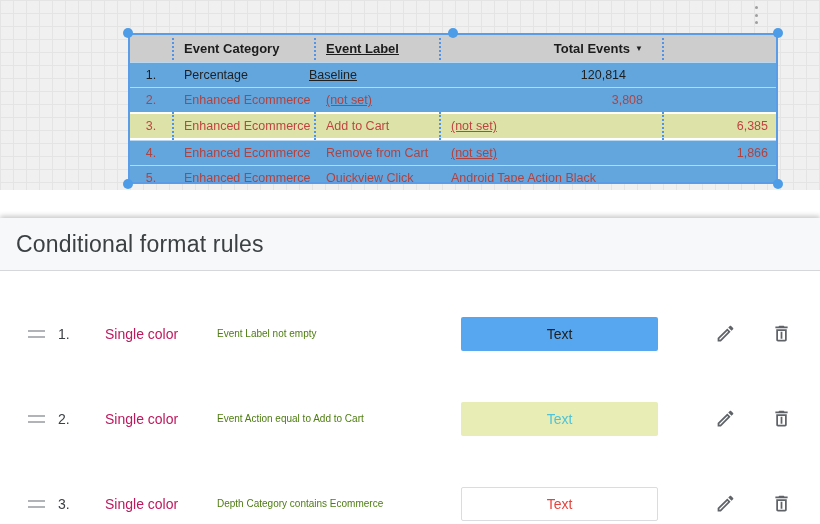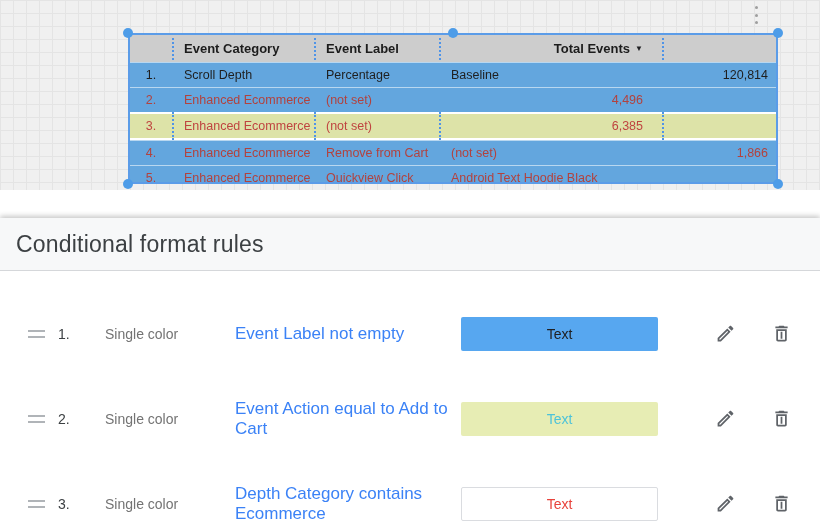--- a/index.html
+++ b/index.html
@@ -25,21 +25,21 @@
   .h-tr { left:773px; top:28px; }  .h-bl { left:123px; top:179px; }
   .h-br { left:773px; top:179px; }
 
   .trow { display:flex; width:732px; height:25px; position:relative;
     font-size:12.5px; align-items:stretch; border-top:1px solid rgba(255,255,255,.55); }
   .thead { height:27px; background:#cdcdcd; font-weight:bold; color:#1c1c1c;
     font-size:13px; border-top:none; }
   .c-num { width:42px; display:flex; align-items:center; justify-content:center; }
   .c-cat { width:142px; display:flex; align-items:center; padding-left:12px; }
   .c-act { width:125px; display:flex; align-items:center; padding-left:12px; }
-  .c-lab { width:223px; display:flex; align-items:center; padding-left:12px; }
+  .c-lab { width:223px; display:flex; align-items:center; padding-left:12px;text-decoration:underline; }
   .c-tot { width:114px; display:flex; align-items:center; justify-content:flex-end;
     padding-right:8px; }
   .sort-arrow { font-size:8px; margin-left:5px; color:#202124; }
   .bg-blue { background:#63a6de; }
   .bg-yellow { background:#dde3a8; border-top:2px solid #fff; border-bottom:2px solid #fff; height:28px; }
   .fg-dark { color:#1f1f1f; }
   .fg-red  { color:#b2423e; }
   .bg-yellow.fg-red { color:#bf4440; }
   .guide { position:absolute; top:-2px; bottom:-2px; width:0;
     border-left:2px dotted #4f94e8; pointer-events:none; }
@@ -52,23 +52,23 @@
     display:flex; align-items:center; padding-left:16px; }
   .panel-title { font-size:23px; color:#3c4043; letter-spacing:.2px; }
   .rules { padding-top:20px; }
   .rule { position:relative; height:85px; }
   .drag { position:absolute; left:28px; top:50%; margin-top:-4px; width:17px;
     height:8px; border-top:2px solid #b0b4b8; border-bottom:2px solid #b0b4b8;
     cursor:grab; }
   .r-idx { position:absolute; left:58px; top:50%; transform:translateY(-50%);
     font-size:14px; color:#3c4043; }
   .r-type { position:absolute; left:105px; top:50%; transform:translateY(-50%);
-    font-size:14px; color:#737373; }
-  .r-cond { position:absolute; left:235px; top:50%; transform:translateY(-50%);
-    width:222px; font-size:17px; line-height:20px; color:#3b82f6; }
+    font-size:14px; color:#be185d; }
+  .r-cond { position:absolute; left:217px; top:50%; transform:translateY(-50%);
+    width:222px; font-size:10px; line-height:20px; color:#4d7c0f; }
   .swatch { position:absolute; left:461px; top:50%; transform:translateY(-50%);
     width:197px; height:34px; border-radius:2px; display:flex; align-items:center;
     justify-content:center; font-size:14px; cursor:pointer; }
   .icon-btn { position:absolute; top:50%; transform:translateY(-50%);
     width:24px; height:24px; cursor:pointer; display:flex; align-items:center;
     justify-content:center; }
   .i-pencil { left:713px; } .i-trash { left:769px; }
   .icon-btn svg { width:21px; height:21px; fill:#5f6368; }
 </style>
 </head>
@@ -92,53 +92,53 @@
       <div class="c-cat">Event Category</div>
       <div class="c-lab">Event Label</div>
       <div class="c-tot">
         <span>Total Events</span>
         <span class="sort-arrow">▼</span>
       </div>
     </div>
     <div id="table-rows">
         <div class="trow bg-blue fg-dark">
     <div class="c-num">1.</div>
-    <div class="c-cat">Scroll Depth</div>
     <div class="c-act">Percentage</div>
     <div class="c-lab">Baseline</div>
     <div class="c-tot">120,814</div>
   </div>
         <div class="trow bg-blue fg-red">
     <div class="c-num">2.</div>
     <div class="c-cat">Enhanced Ecommerce</div>
     <div class="c-lab">(not set)</div>
-    <div class="c-tot">4,496</div>
+    <div class="c-tot">3,808</div>
   </div>
         <div class="trow bg-yellow fg-red">
     <div class="c-num">3.</div>
     <div class="c-cat">Enhanced Ecommerce</div>
+    <div class="c-act">Add to Cart</div>
     <div class="c-lab">(not set)</div>
     <div class="c-tot">6,385</div>
   <div class="guide g1"></div>
           <div class="guide g2"></div>
           <div class="guide g3"></div>
           <div class="guide g4"></div>
         </div>
         <div class="trow bg-blue fg-red">
     <div class="c-num">4.</div>
     <div class="c-cat">Enhanced Ecommerce</div>
     <div class="c-act">Remove from Cart</div>
     <div class="c-lab">(not set)</div>
     <div class="c-tot">1,866</div>
   </div>
         <div class="trow bg-blue fg-red">
     <div class="c-num">5.</div>
     <div class="c-cat">Enhanced Ecommerce</div>
     <div class="c-act">Quickview Click</div>
-    <div class="c-lab">Android Text Hoodie Black</div>
+    <div class="c-lab">Android Tape Action Black</div>
   </div>
       </div>
   </div>
 
   <div class="handle h-tl"></div>
   <div class="handle h-tc"></div>
   <div class="handle h-tr"></div>
   <div class="handle h-bl"></div>
   <div class="handle h-br"></div>
 </div>

